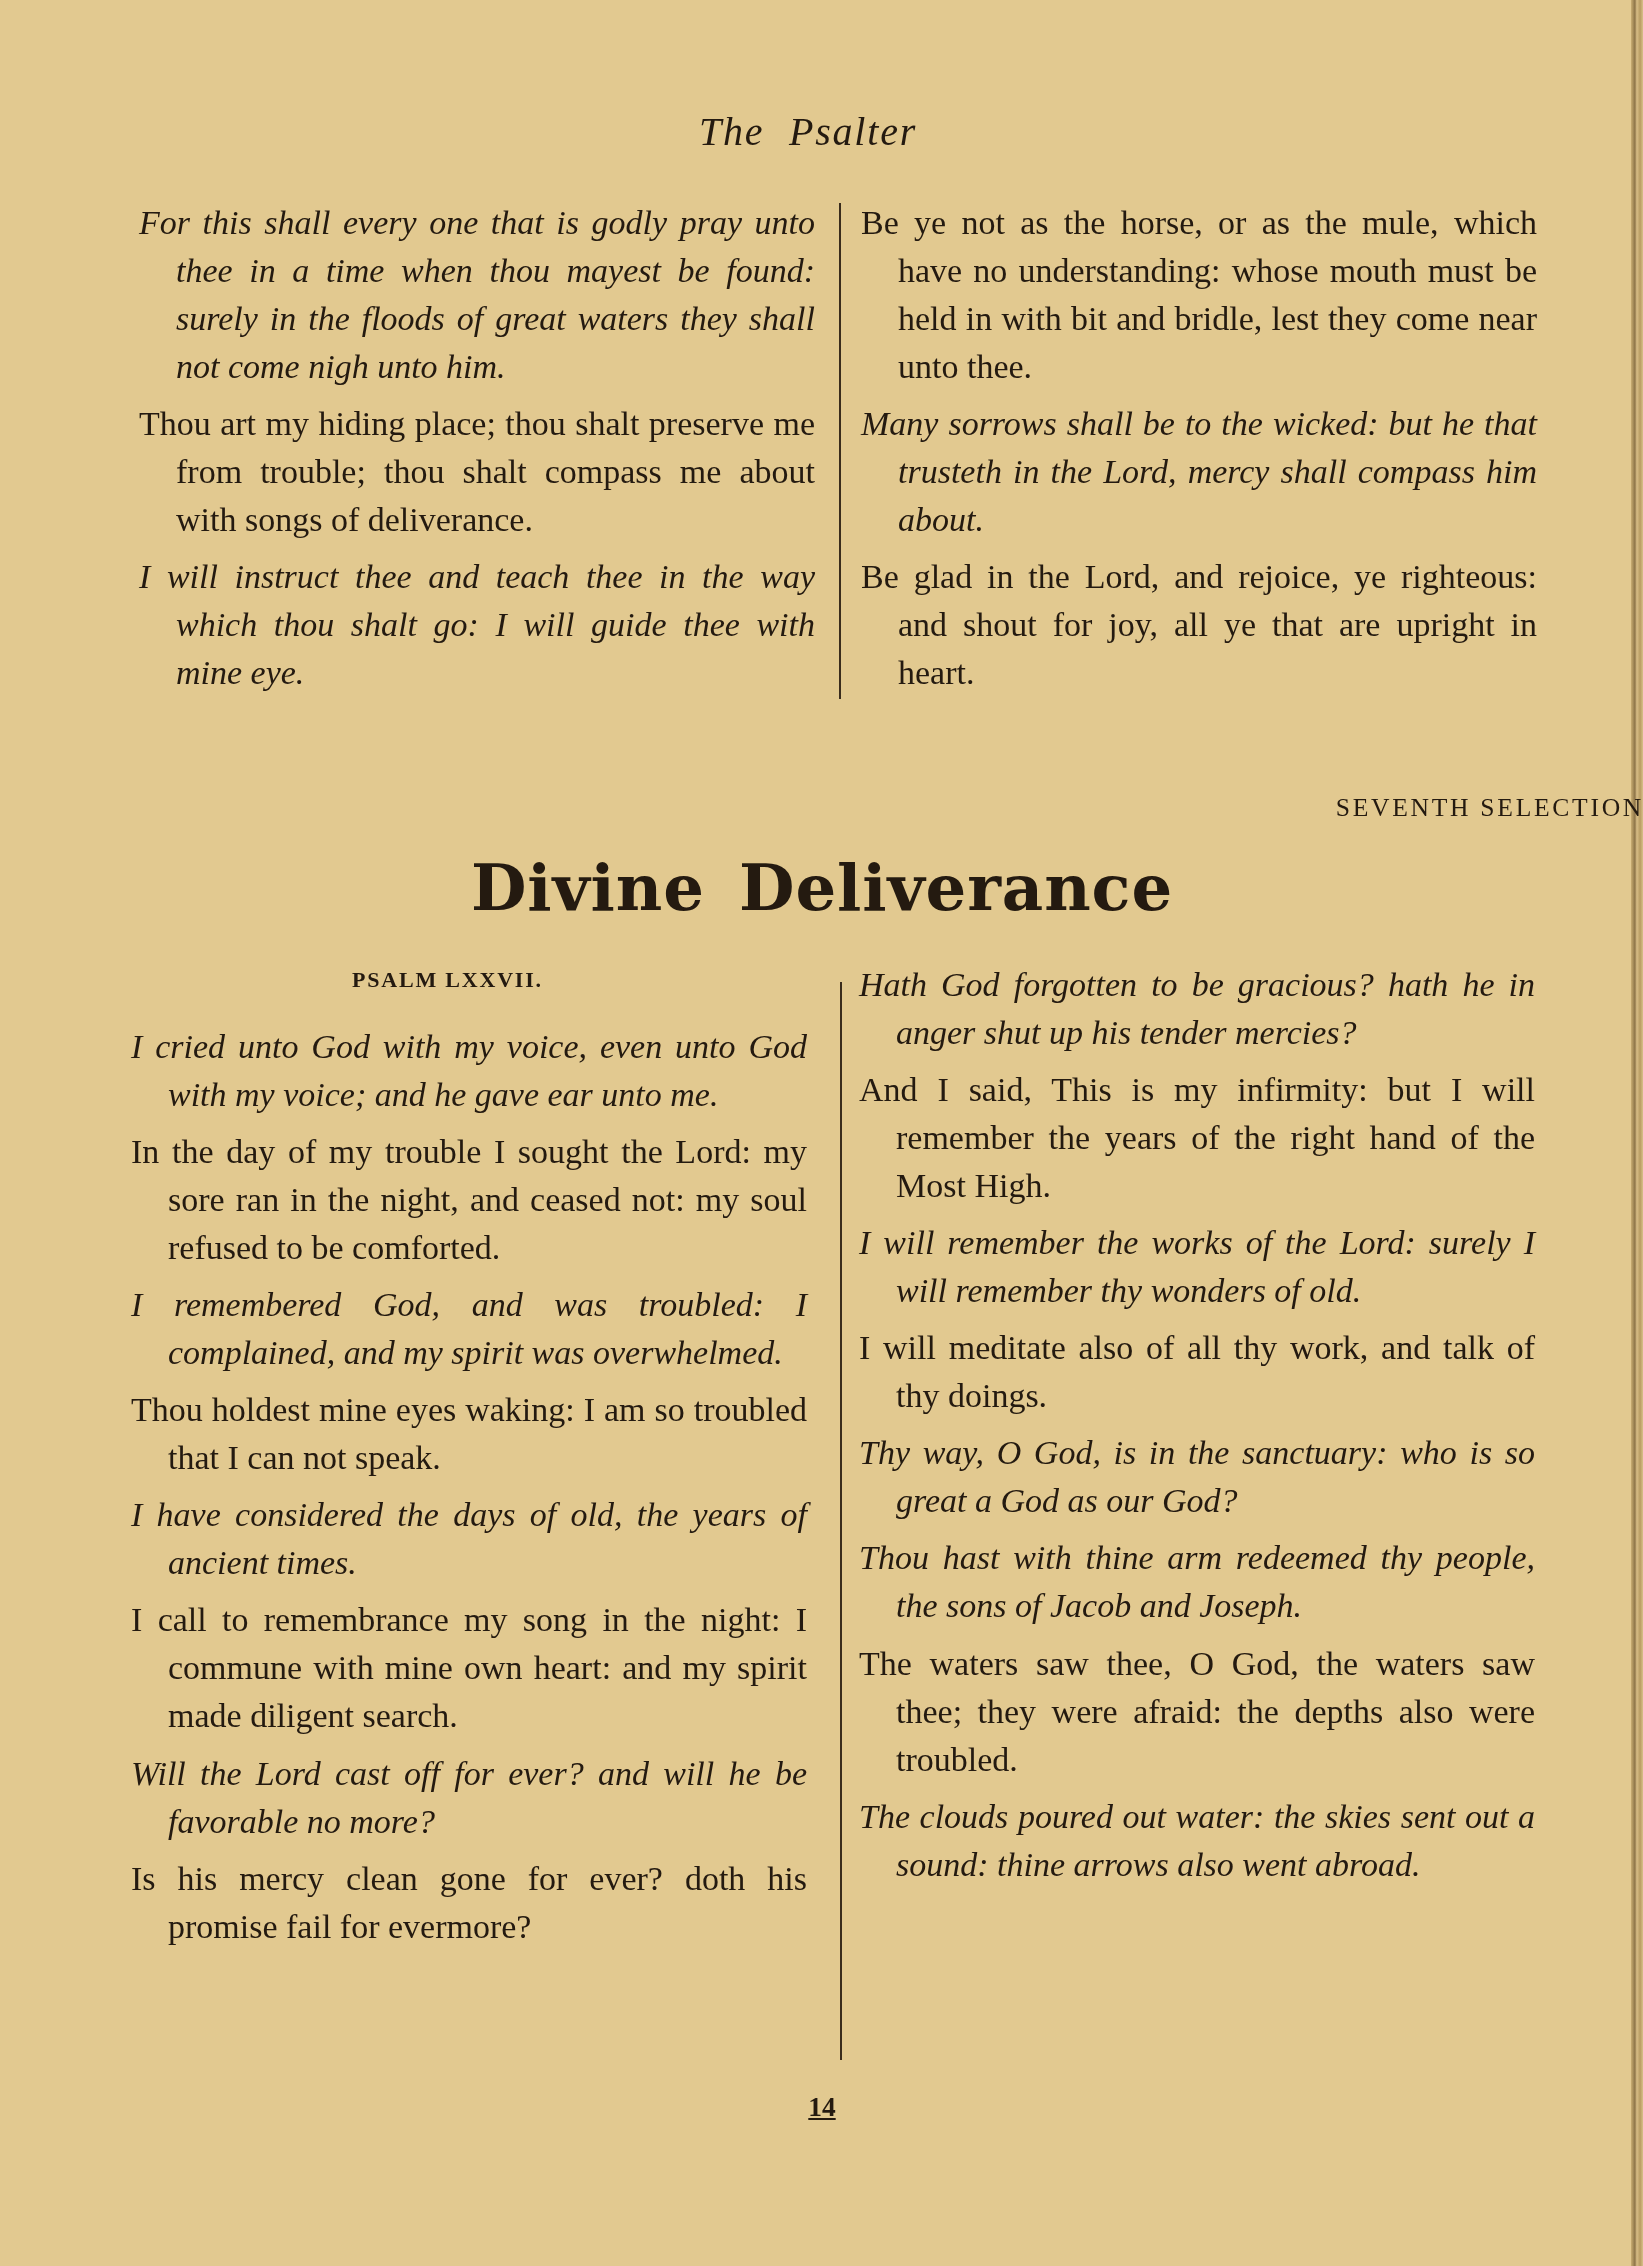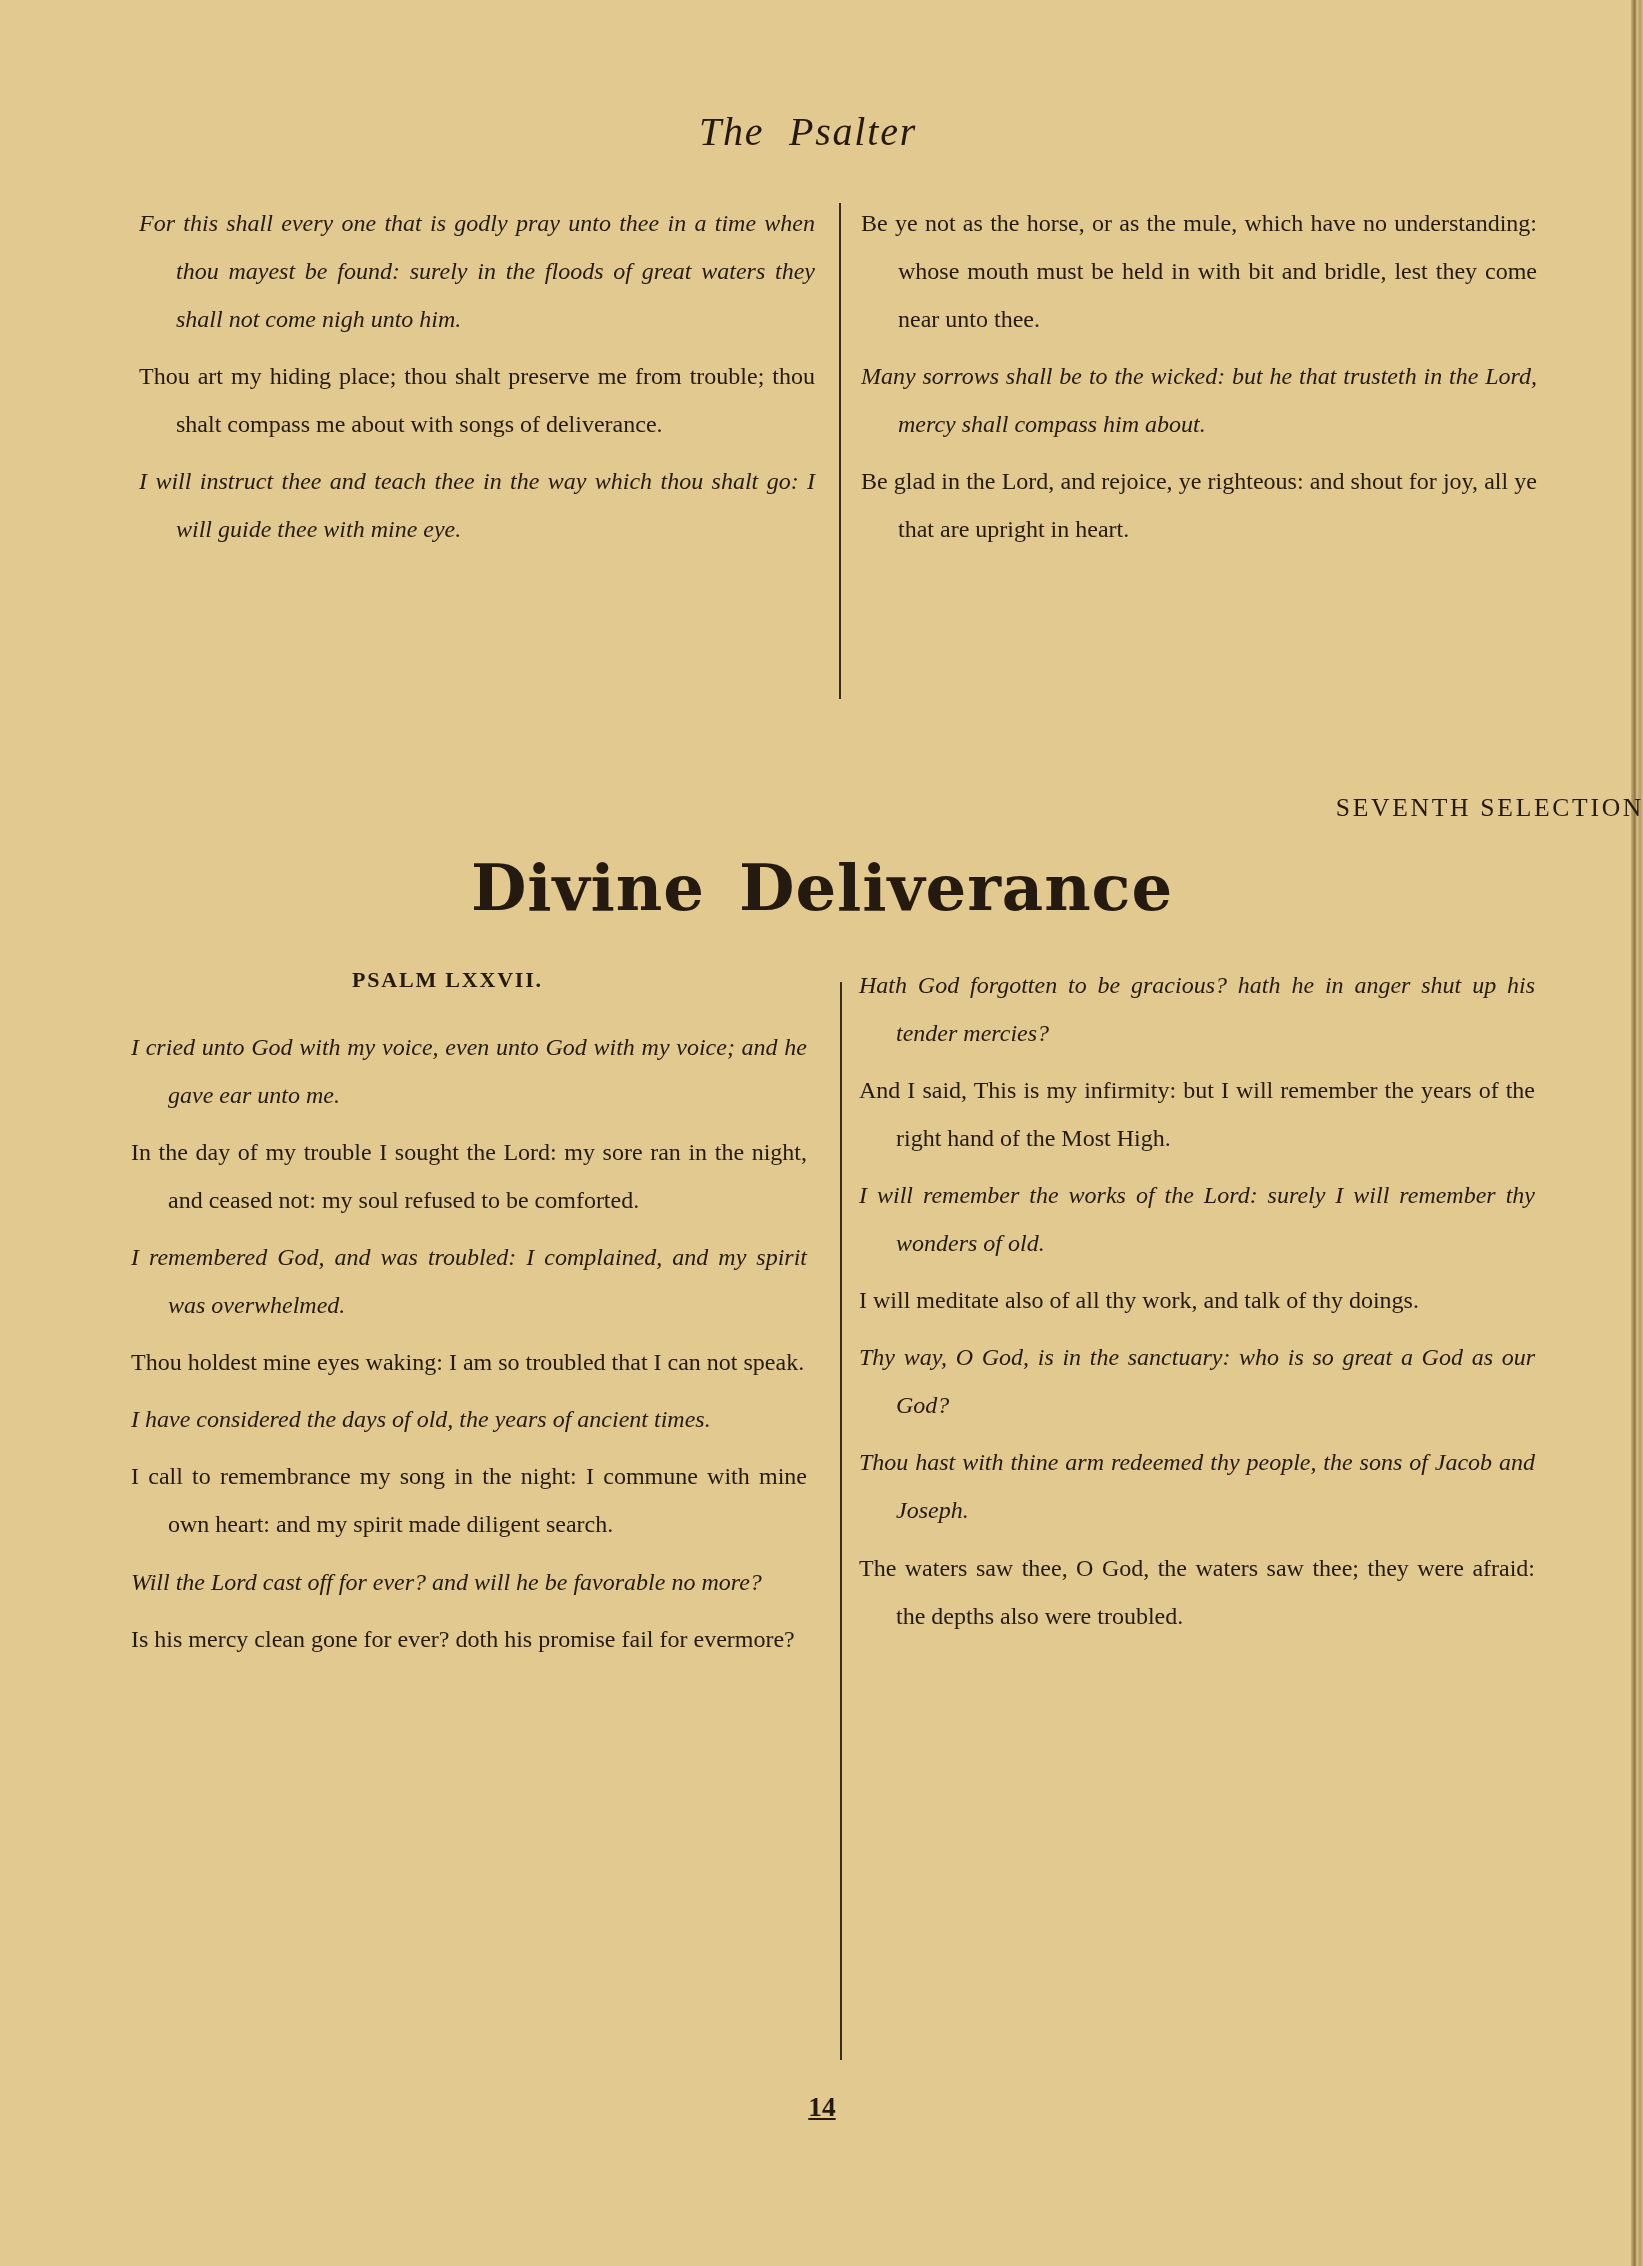--- a/index.html
+++ b/index.html
@@ -18,21 +18,21 @@
     position: absolute; top: 108px; left: 0; width: 1616px; text-align: center;
     font-style: italic; font-size: 40px; letter-spacing: 1.8px; word-spacing: 12.8px;
   }
   .col {
     position: absolute; width: 676px;
   }
   .verse {
     margin: 0 0 9.1px 0;
     padding-left: 37px; text-indent: -37px;
     text-align: justify; text-align-last: left;
-    font-size: 24px; line-height: 48px;
+    font-size: 34px; line-height: 48px;
   }
   .verse.italic { font-style: italic; }
   .divider { position: absolute; width: 1.8px; background: #3a2c1c; }
 
   .top-left  { left: 139px; top: 199px; }
   .top-right { left: 861px; top: 199px; }
   .div-top   { left: 839px; top: 203px; height: 496px; }
 
   .selection-label {
     position: absolute; top: 793px; left: 0; width: 1644px; text-align: right;
@@ -91,16 +91,17 @@
 </div>
 <div class="divider div-bottom"></div>
 <div class="col bottom-right">
   <p class="verse italic">Hath God forgotten to be gracious? hath he in anger shut up his tender mercies?</p>
   <p class="verse">And I said, This is my infirmity: but I will remember the years of the right hand of the Most High.</p>
   <p class="verse italic">I will remember the works of the Lord: surely I will remember thy wonders of old.</p>
   <p class="verse">I will meditate also of all thy work, and talk of thy doings.</p>
   <p class="verse italic">Thy way, O God, is in the sanctuary: who is so great a God as our God?</p>
   <p class="verse italic">Thou hast with thine arm redeemed thy people, the sons of Jacob and Joseph.</p>
   <p class="verse">The waters saw thee, O God, the waters saw thee; they were afraid: the depths also were troubled.</p>
+  <p class="verse italic">The clouds poured out water: the skies sent out a sound: thine arrows also went abroad.</p>
 </div>
 
 <div class="page-number">14</div>
 
 
 </body></html>

